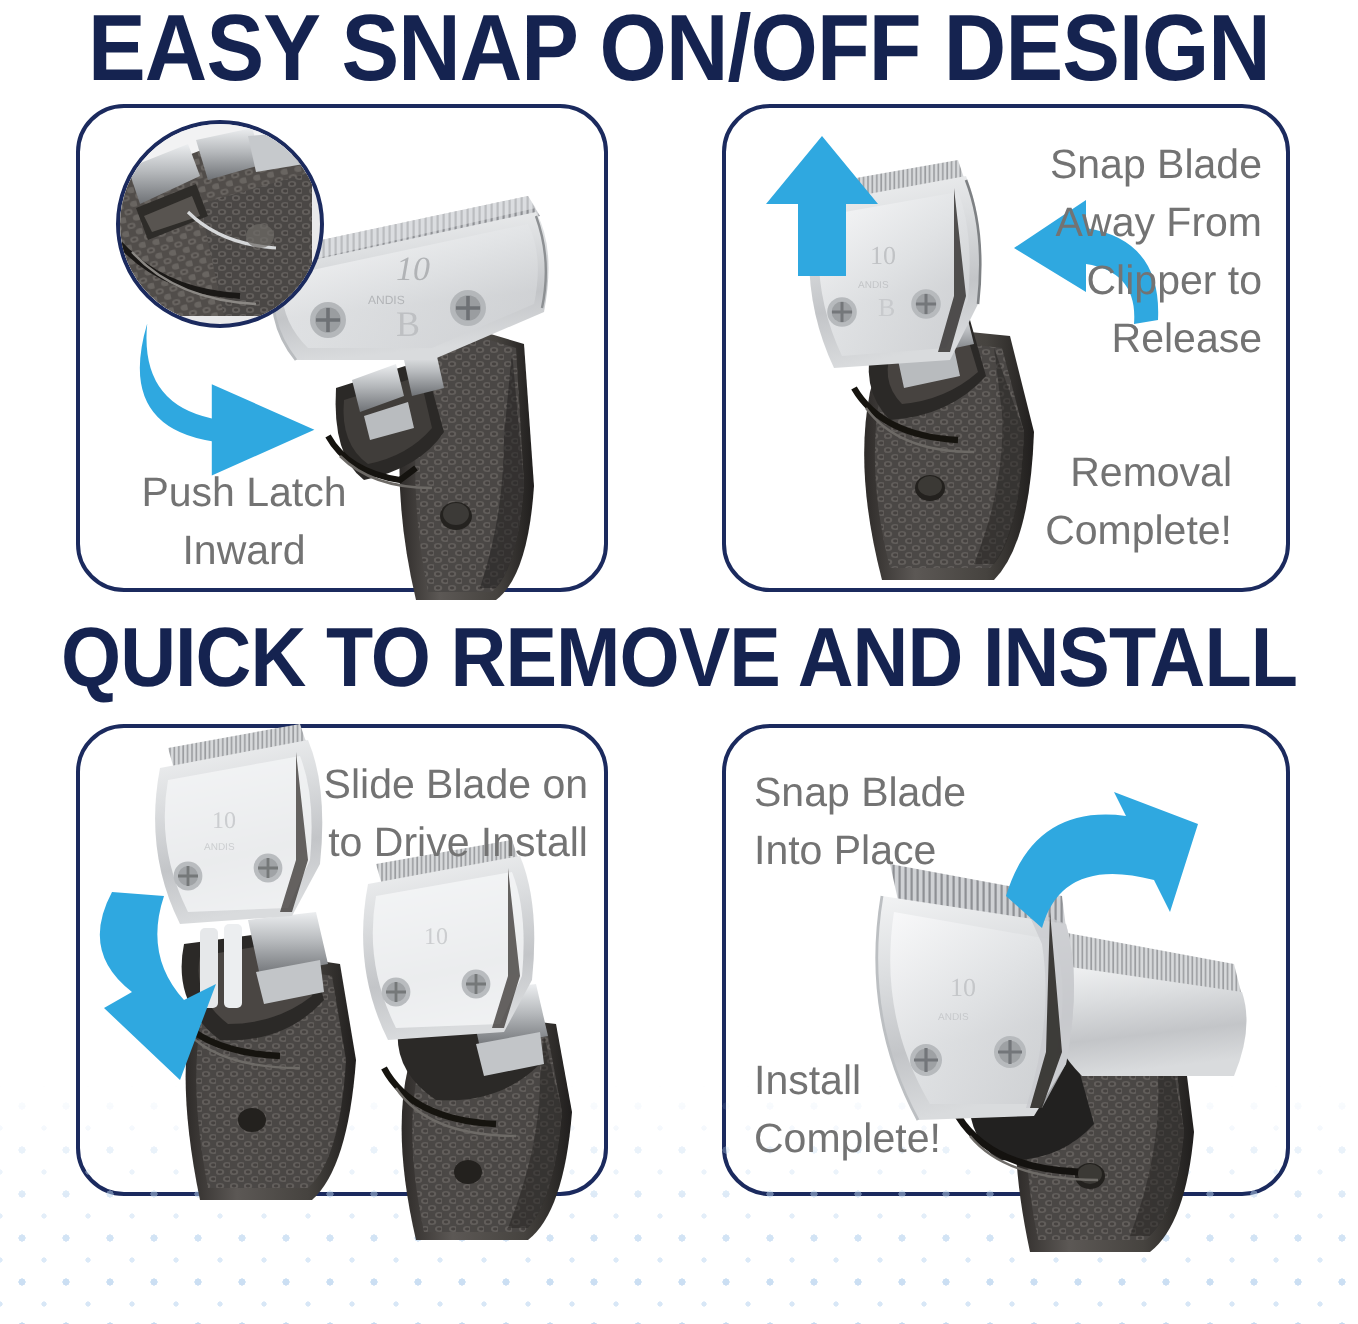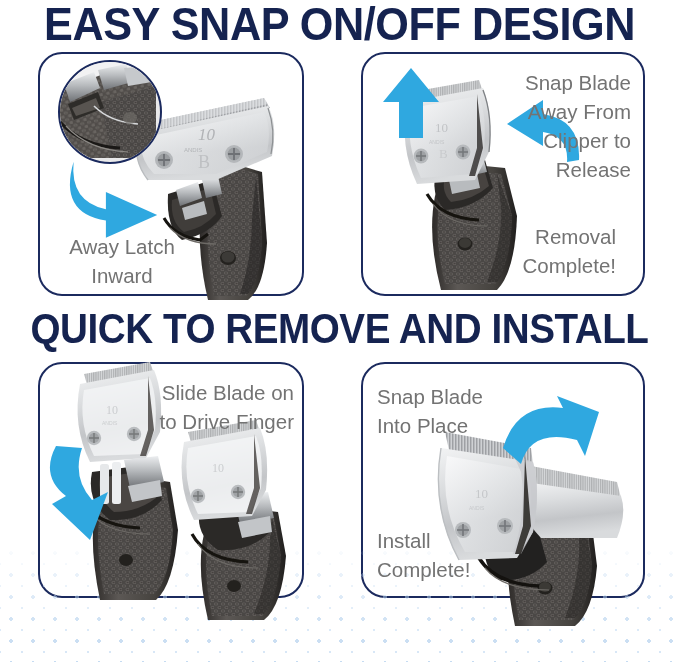--- a/index.html
+++ b/index.html
@@ -200,21 +200,21 @@
           <ellipse cx="70" cy="56" rx="7" ry="6" fill="#6e6b67" opacity=".7"></ellipse>
         </svg>
       </div>
 
       <div class="arrow" style="left:26px;top:110px;">
         <svg width="110" height="80" viewBox="0 0 110 80">
           <path d="M8 6 Q4 48 42 56 L42 38 L96 62 L42 86 L42 68 Q-8 60 8 6 Z" fill="#2fa8e0" transform="translate(0,-8) scale(0.95)"></path>
         </svg>
       </div>
 
-      <div class="caption cap-c cap-push">Away Latch
+      <div class="caption cap-c cap-push">Push Latch
 Inward</div>
     </div>
   </div>
 
   <div class="panel" id="p2">
     <div class="pbody">
 
       <div class="art" style="left:30px;top:22px;">
         <svg width="180" height="218" viewBox="0 0 180 218">
 
@@ -331,21 +331,21 @@
         </svg>
       </div>
 
       <div class="arrow" style="left:6px;top:78px;">
         <svg width="76" height="104" viewBox="0 0 76 104">
           <path d="M10 4 Q-6 34 20 54 L6 62 L44 98 L62 50 L46 58 Q26 36 36 6 Z" fill="#2fa8e0"></path>
         </svg>
       </div>
 
       <div class="caption cap-r cap-slide">Slide Blade on
-to Drive Finger</div>
+to Drive Install</div>
     </div>
   </div>
 
   <div class="panel" id="p4">
     <div class="pbody">
 
       <div class="art" style="left:58px;top:22px;">
         <svg width="230" height="216" viewBox="0 0 230 216">
 
           <path d="M96 118 L170 132 L176 180 Q172 226 154 240 L94 240 Q82 184 90 150 Z" fill="url(#bodyG)"></path>

